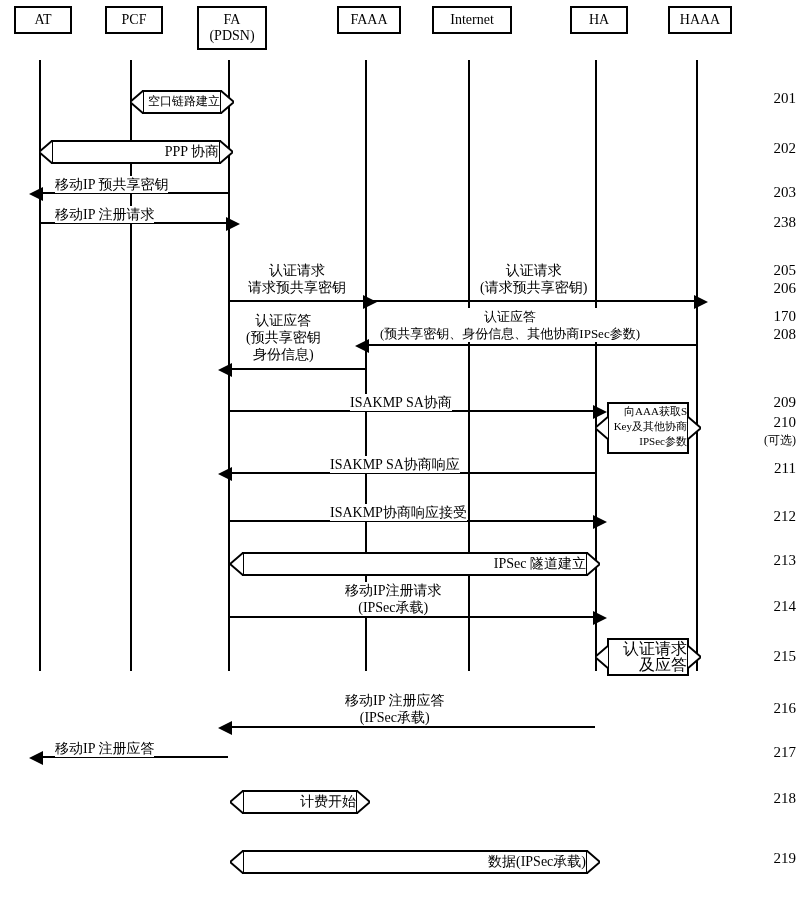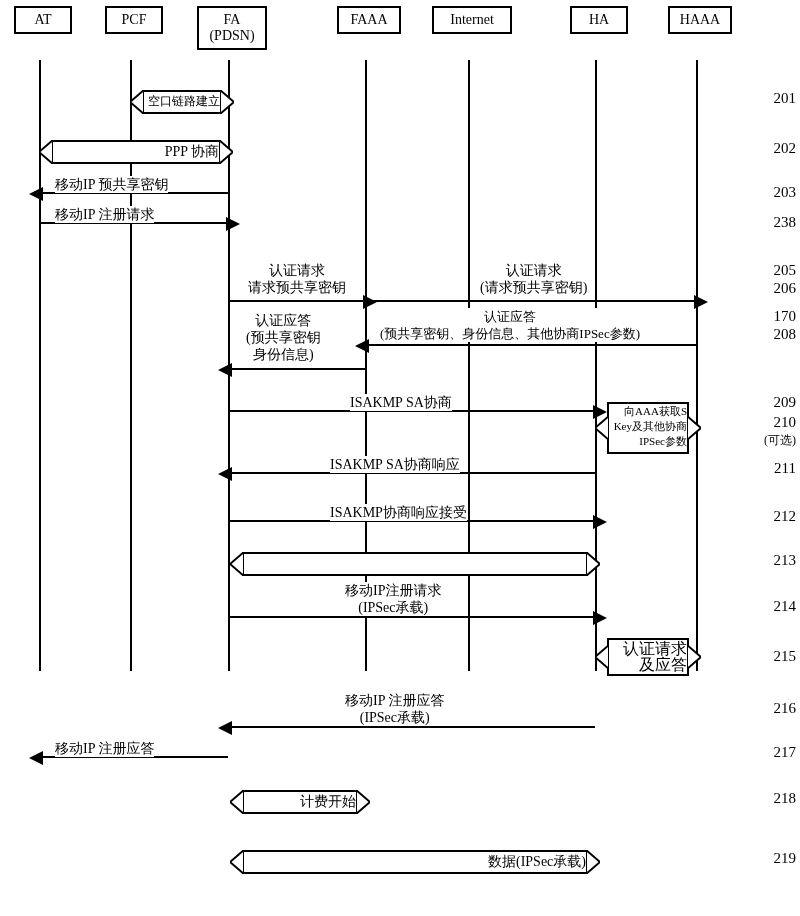--- a/index.html
+++ b/index.html
@@ -160,20 +160,21 @@
 <div class="txt" style="left:330px;top:504px">ISAKMP协商响应接受</div>
 <div class="step" style="top:508px">212</div>
 
 <div class="hollow" style="left:242px;width:342px;top:552px">
   <svg class="hl-l">
         <use href="#hol-l"></use>
       </svg>
   <svg class="hl-r">
         <use href="#hol-r"></use>
       </svg>
+  <span class="lbl">IPSec 隧道建立</span>
 </div>
 <div class="step" style="top:552px">213</div>
 
 <div class="arrow-line" style="left:230px;width:365px;top:616px">
   <svg class="ah" style="right:-12px;top:-7px">
         <use href="#tri-r"></use>
       </svg>
 </div>
 <div class="txt" style="left:345px;top:582px">移动IP注册请求
 (IPSec承载)</div>

